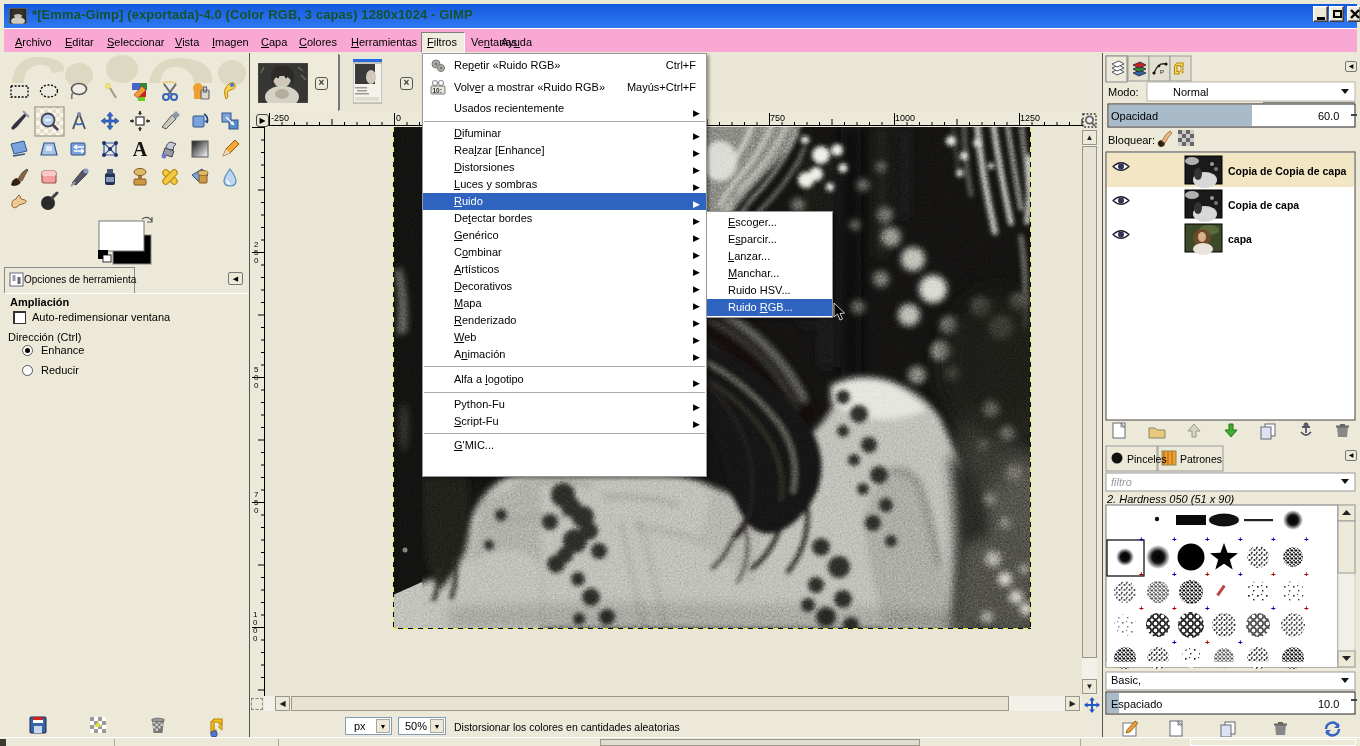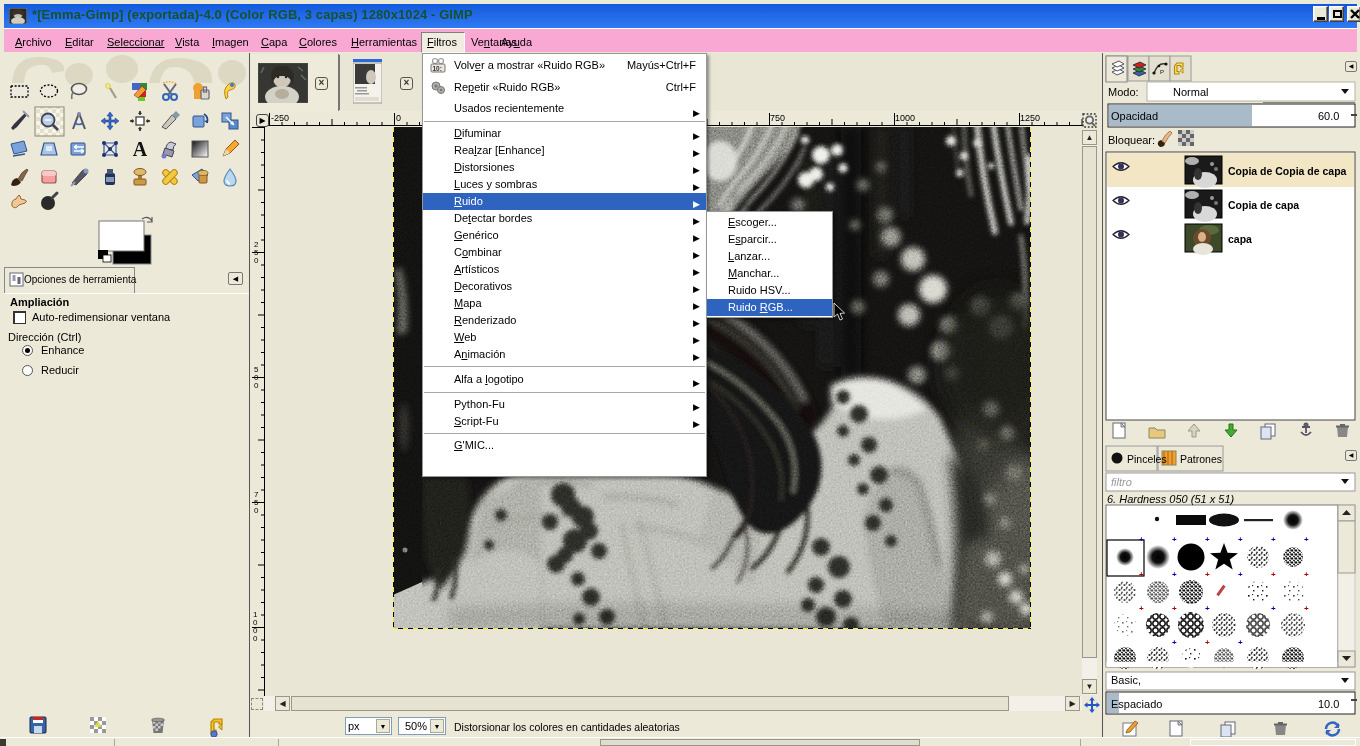--- a/index.html
+++ b/index.html
@@ -70,21 +70,21 @@
   </div>
 <div class="a wbtn" style="left:1347px;width:14px;">
     <svg width="12" height="12" style="position:absolute;left:1px;top:1px;">
       <path d="M2 2 L10 10 M10 2 L2 10" stroke="#000" stroke-width="2.4"></path>
     </svg>
   </div>
 
 <div class="a" id="menubar">
   <span class="mi" style="left:11px;"><u>A</u>rchivo</span>
   <span class="mi" style="left:61px;"><u>E</u>ditar</span>
-  <span class="mi" style="left:103px;text-decoration:underline;"><u>S</u>eleccionar</span>
+  <span class="mi" style="left:103px;"><u>S</u>eleccionar</span>
   <span class="mi" style="left:171px;"><u>V</u>ista</span>
   <span class="mi" style="left:208px;"><u>I</u>magen</span>
   <span class="mi" style="left:257px;"><u>C</u>apa</span>
   <span class="mi" style="left:295px;"><u>C</u>olores</span>
   <span class="mi" style="left:347px;"><u>H</u>erramientas</span>
   <span id="filtrosbox" style="position:absolute;"></span>
   <span class="mi" style="left:423px;"><u>F</u>iltros</span>
   <span class="mi" style="left:467px;">Ve<u>n</u>tanas</span>
   <span class="mi" style="left:497px;">Ay<u>u</u>da</span>
 </div>
@@ -642,21 +642,21 @@
       </g>
       <g fill="#2458c8">
         <path d="M8 0 l-2.8 3.5 h5.6 Z"></path>
         <path d="M8 16 l-2.8 -3.5 h5.6 Z"></path>
         <path d="M0 8 l3.5 -2.8 v5.6 Z"></path>
         <path d="M16 8 l-3.5 -2.8 v5.6 Z"></path>
       </g>
     </svg>
   <div class="a" id="qmask"></div>
   <div class="a" id="statusbar">
-    <div class="a combo" style="left:95px;top:4px;width:47px;padding:2px 0 0 2px;">px<span class="combobtn">▼</span></div>
+    <div class="a combo" style="left:95px;top:4px;width:47px;padding:2px 0 0 8px;">px<span class="combobtn">▼</span></div>
     <div class="a combo" style="left:148px;top:4px;width:48px;padding:2px 0 0 6px;">50%<span class="combobtn">▼</span></div>
     <span class="a" style="left:204px;top:8px;font-size:10.5px;">Distorsionar los colores en cantidades aleatorias</span>
   </div>
 </div>
 
 <div class="a" id="rp-divider"></div>
 <div class="a" id="rightpanel">
 <svg class="a" style="left:0;top:0;" width="254" height="684" viewBox="0 0 254 684">
   <defs>
     <pattern id="n1" width="4" height="4" patternUnits="userSpaceOnUse">
@@ -939,50 +939,50 @@
 <span class="a" style="left:8px;top:57px;">Opacidad</span>
 <span class="a" style="left:215px;top:57px;">60.0</span>
 <span class="a" style="left:5px;top:81px;">Bloquear:</span>
 <b class="a" style="left:125px;top:112px;font-size:10.5px;">Copia de Copia de capa</b>
 <b class="a" style="left:125px;top:146px;font-size:10.5px;">Copia de capa</b>
 <b class="a" style="left:125px;top:180px;font-size:10.5px;">capa</b>
 <span class="a" style="left:24px;top:400px;font-size:10.5px;">Pinceles</span>
 <span class="a" style="left:77px;top:400px;font-size:10.5px;">Patrones</span>
 <div class="a" style="left:242px;top:397px;width:12px;height:11px;border:1px solid #777;border-radius:2px;font-size:6px;text-align:center;line-height:9px;">◀</div>
 <i class="a" style="left:8px;top:423px;color:#999;">filtro</i>
-<i class="a" style="left:4px;top:440px;font-size:11px;">6. Hardness 050 (51 x 51)</i>
+<i class="a" style="left:4px;top:440px;font-size:11px;">2. Hardness 050 (51 x 90)</i>
 <span class="a" style="left:8px;top:621px;">Basic,</span>
 <span class="a" style="left:8px;top:645px;">Espaciado</span>
 <span class="a" style="left:215px;top:645px;">10.0</span>
 </div>
 
 <div class="a" id="taskbar">
   <div class="tbsep" style="left:0;width:6px;background:#3a3a2e;"></div>
   <div class="tbsep" style="left:114px;"></div>
   <div class="tbsep" style="left:278px;"></div>
   <div class="a" style="left:600px;top:1px;height:7px;width:320px;border:1px solid #9a9788;background:#e0dcd0;"></div>
   <div class="tbsep" style="left:1080px;"></div>
   <div class="a" style="left:1190px;top:1px;height:7px;width:166px;border:1px solid #fff;"></div>
 </div>
 
 <div class="a menupanel" id="mainmenu" style="left:422px;top:53px;width:285px;height:424px;">
-  <div class="mrow" style="height:22px;line-height:22px;"><svg style="position:absolute;left:7px;top:3px;" width="16" height="16" viewBox="0 0 16 16">
-        <circle cx="5" cy="4" r="2.5" fill="none" stroke="#999" stroke-width="1.2"></circle>
-        <circle cx="11" cy="4" r="2.5" fill="none" stroke="#999" stroke-width="1.2"></circle>
-        <rect x="1" y="7" width="14" height="8" rx="1" fill="#e8e5da" stroke="#777"></rect>
-        <text x="2.5" y="13.5" font-size="6.5" font-weight="bold" fill="#333">10:</text>
-      </svg>Volv<u>e</u>r a mostrar «Ruido RGB»<span class="sc" style="top:0;">Mayús+Ctrl+F</span></div>
   <div class="mrow" style="height:22px;line-height:22px;"><svg style="position:absolute;left:7px;top:4px;" width="16" height="16" viewBox="0 0 16 16">
         <g fill="#b0b0a8" stroke="#777" stroke-width="1">
           <circle cx="6" cy="6" r="4"></circle>
           <circle cx="11" cy="10" r="3.5"></circle>
         </g>
         <circle cx="6" cy="6" r="1.5" fill="#777"></circle>
         <circle cx="11" cy="10" r="1.3" fill="#777"></circle>
       </svg>Re<u>p</u>etir «Ruido RGB»<span class="sc" style="top:0;">Ctrl+F</span></div>
+  <div class="mrow" style="height:22px;line-height:22px;"><svg style="position:absolute;left:7px;top:3px;" width="16" height="16" viewBox="0 0 16 16">
+        <circle cx="5" cy="4" r="2.5" fill="none" stroke="#999" stroke-width="1.2"></circle>
+        <circle cx="11" cy="4" r="2.5" fill="none" stroke="#999" stroke-width="1.2"></circle>
+        <rect x="1" y="7" width="14" height="8" rx="1" fill="#e8e5da" stroke="#777"></rect>
+        <text x="2.5" y="13.5" font-size="6.5" font-weight="bold" fill="#333">10:</text>
+      </svg>Volv<u>e</u>r a mostrar «Ruido RGB»<span class="sc" style="top:0;">Mayús+Ctrl+F</span></div>
   <div class="mrow" style="height:20px;line-height:20px;">Usados recientemente<span class="arr" style="top:5px;">▶</span></div>
   <div class="msep"></div>
   <div class="mrow"><u>D</u>ifuminar<span class="arr">▶</span></div>
   <div class="mrow">Rea<u>l</u>zar [Enhance]<span class="arr">▶</span></div>
   <div class="mrow"><u>D</u>istorsiones<span class="arr">▶</span></div>
   <div class="mrow"><u>L</u>uces y sombras<span class="arr">▶</span></div>
   <div class="mrow mhl"><u>R</u>uido<span class="arr">▶</span></div>
   <div class="mrow">De<u>t</u>ectar bordes<span class="arr">▶</span></div>
   <div class="mrow"><u>G</u>enérico<span class="arr">▶</span></div>
   <div class="mrow">C<u>o</u>mbinar<span class="arr">▶</span></div>

